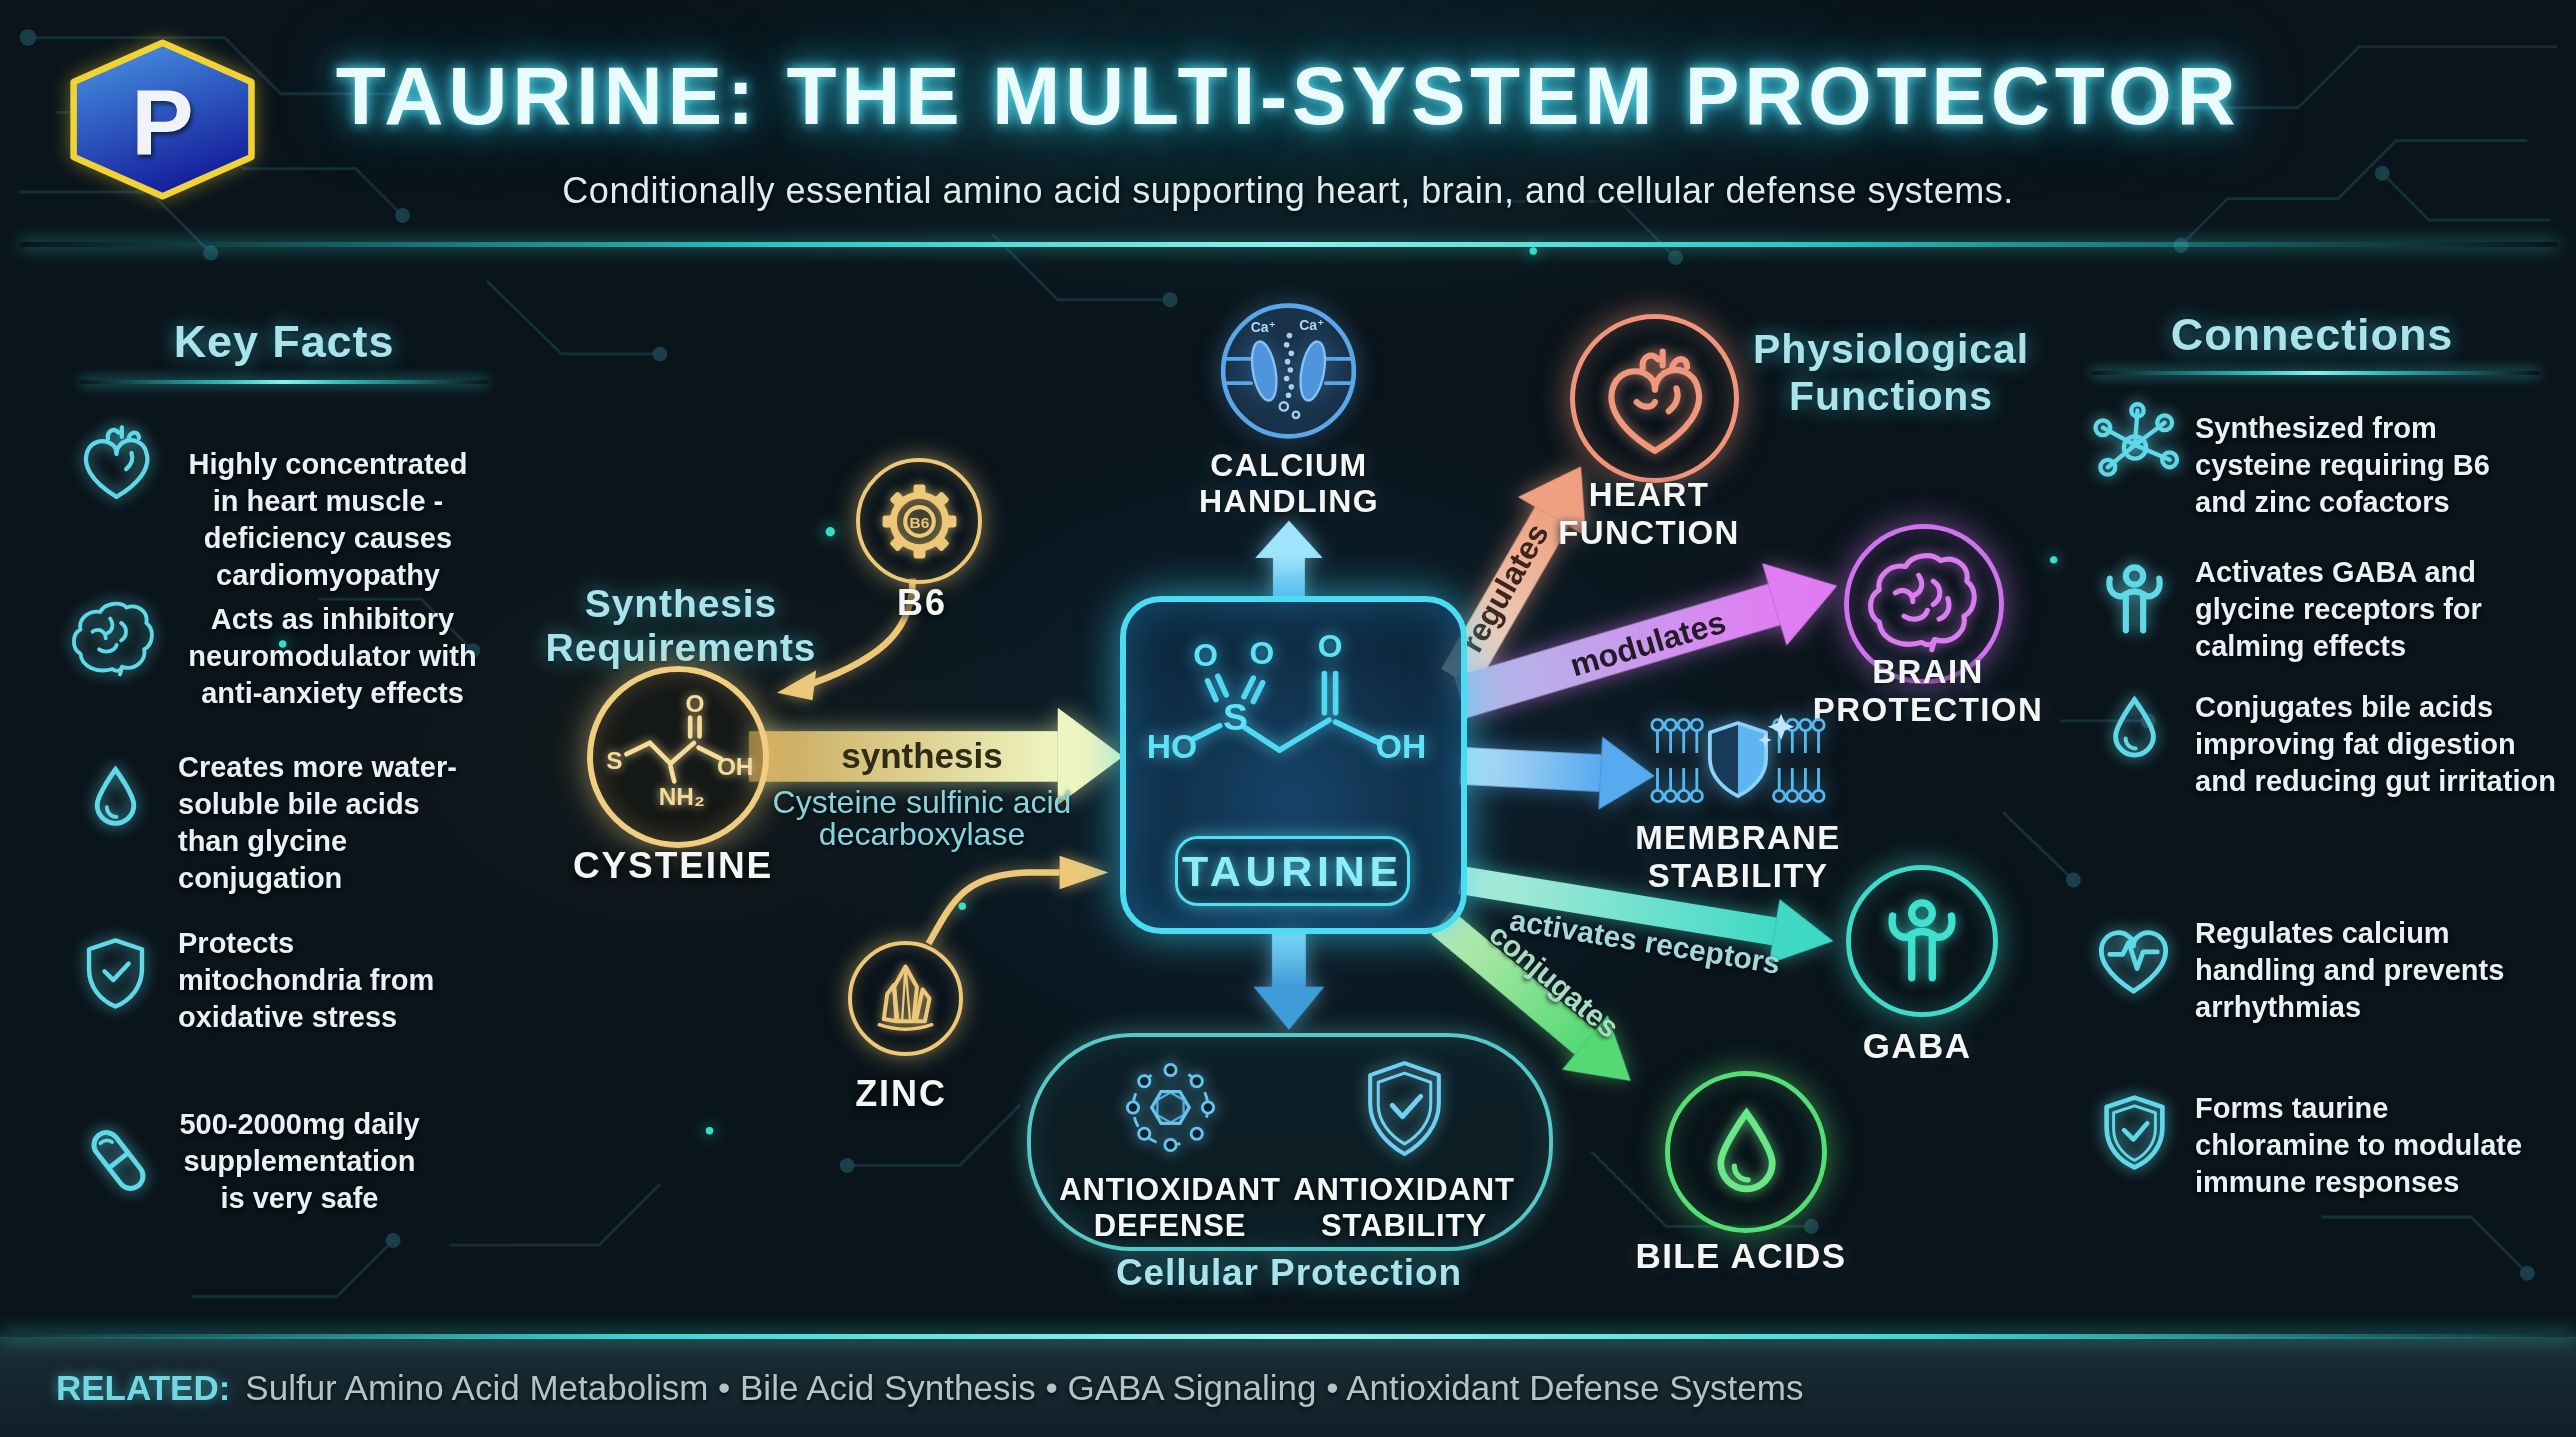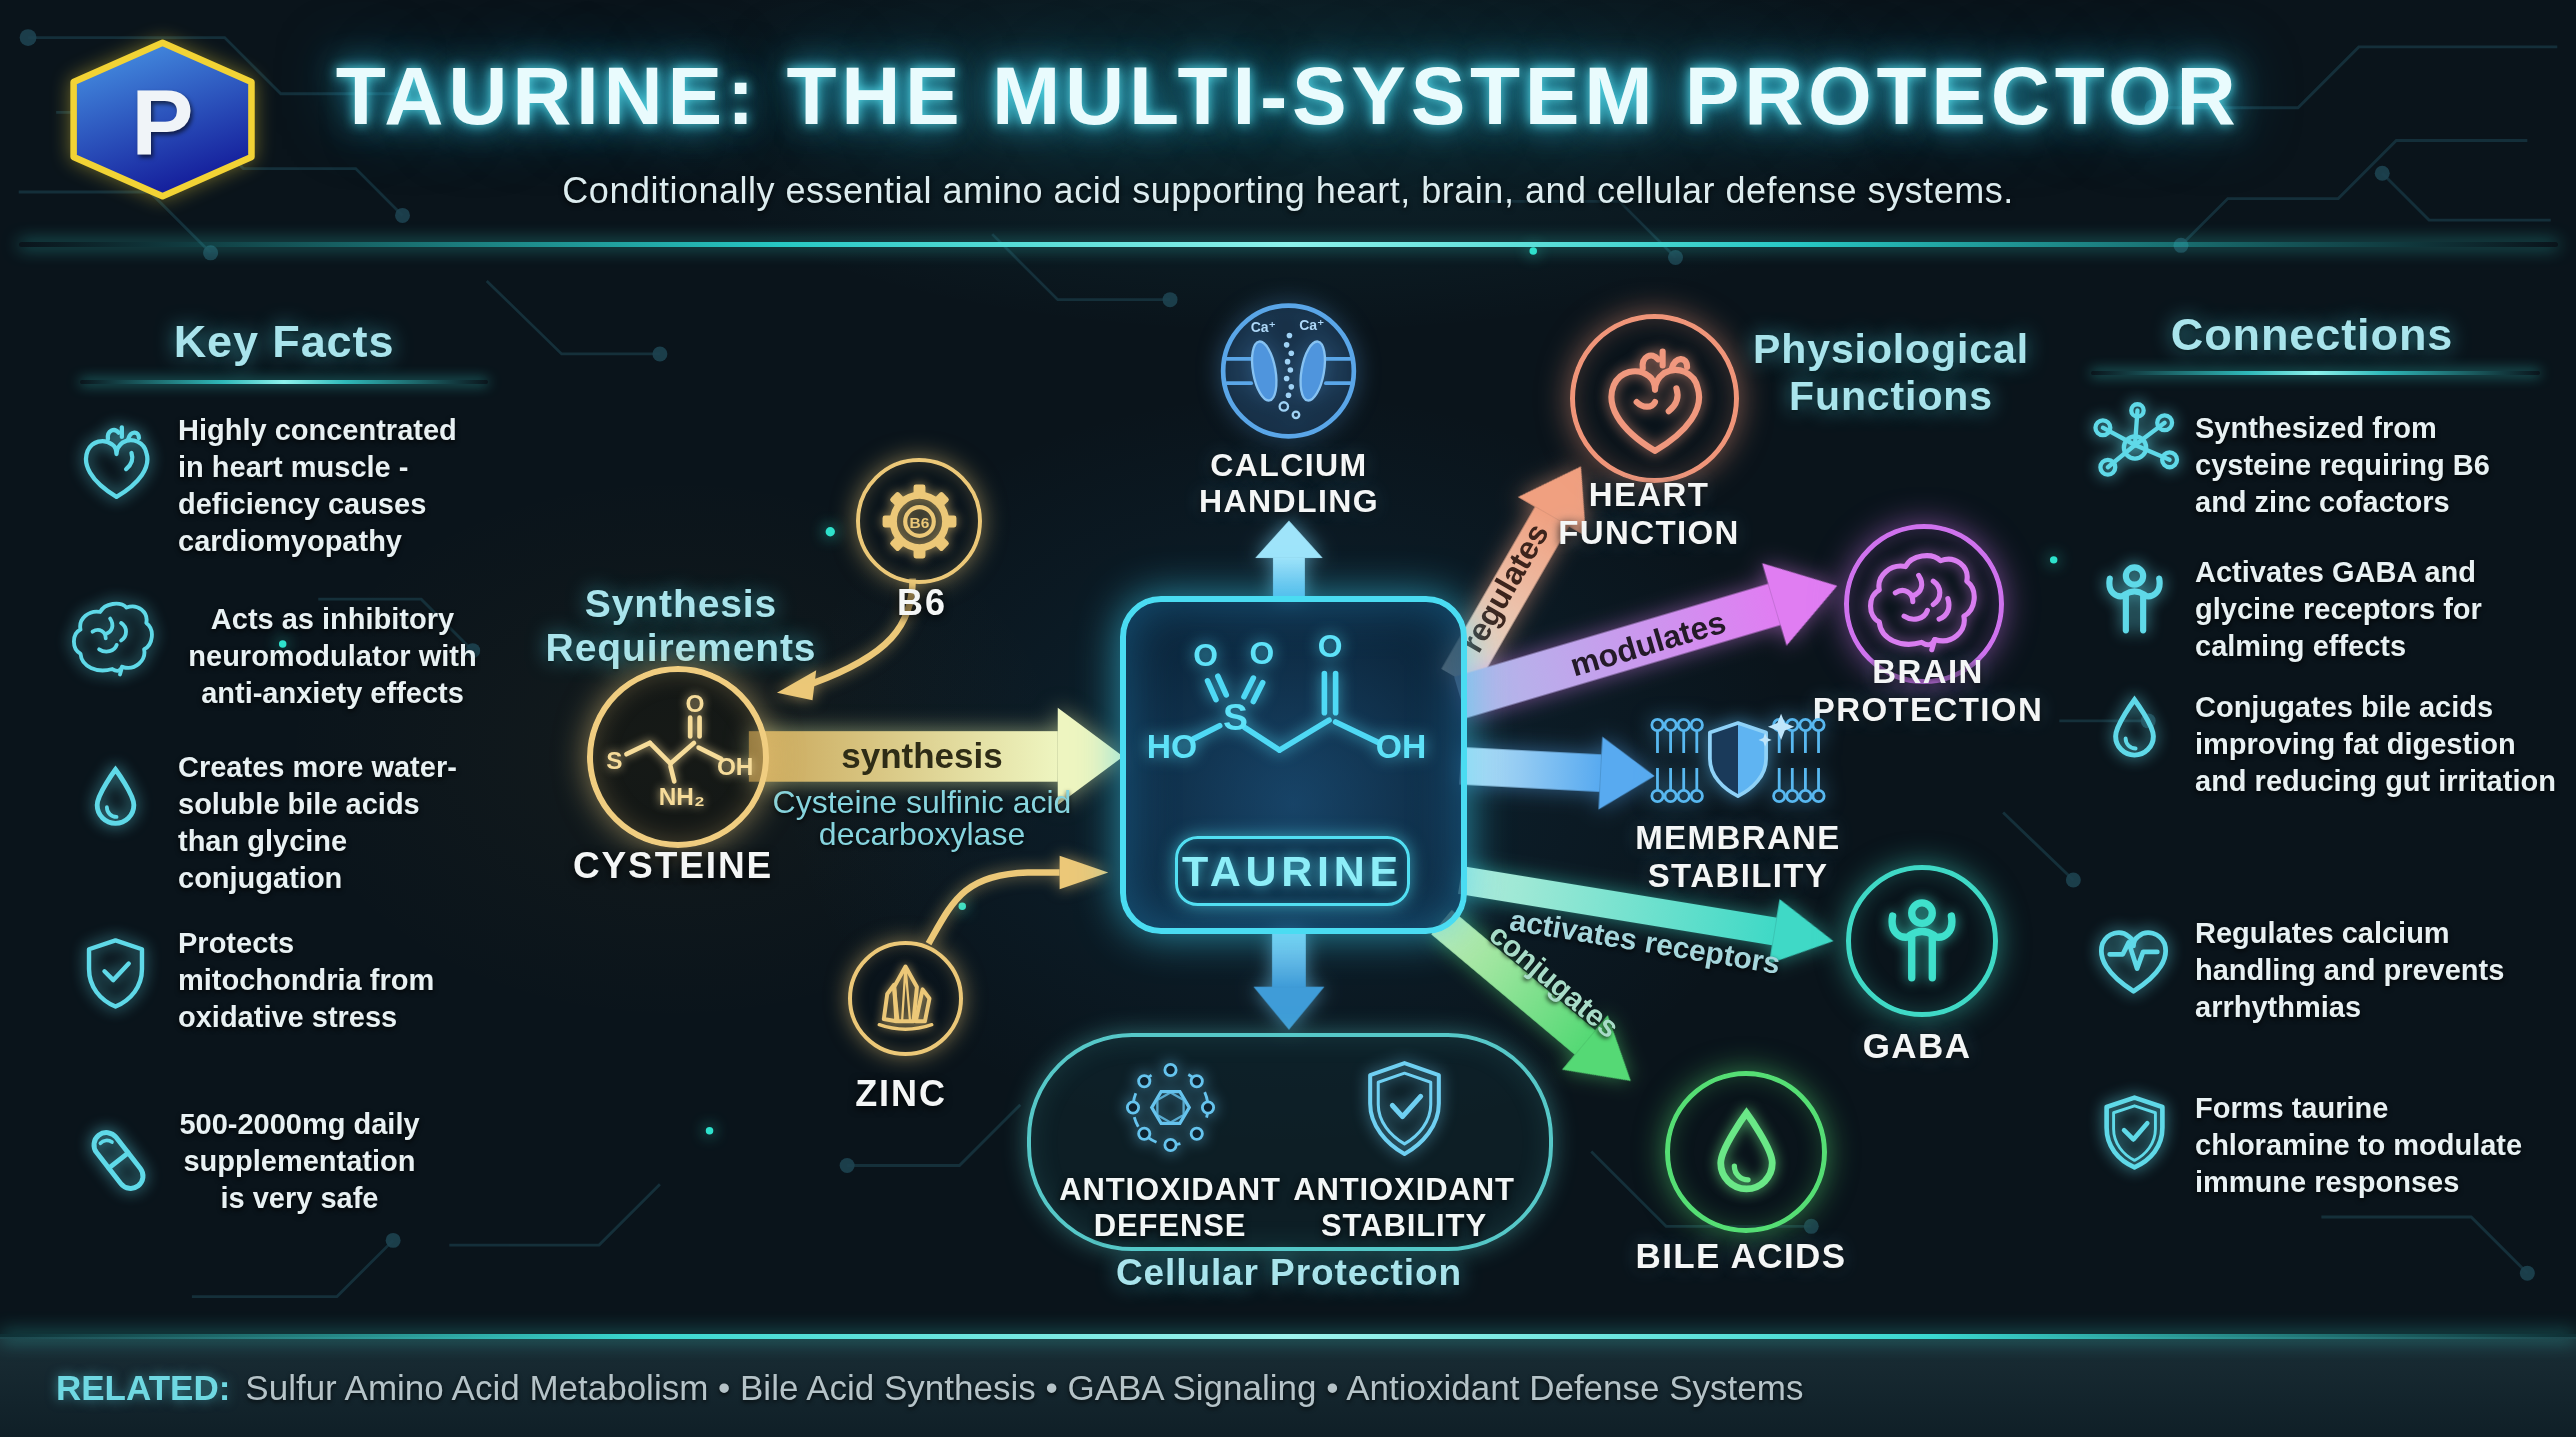--- a/index.html
+++ b/index.html
@@ -273,21 +273,21 @@
 
   <span class="abs neon-cyan" style="left:78px;top:422px">
     <svg width="77" height="77" viewBox="-34 -36 68 72" stroke="#5fd9e8" stroke-width="4" fill="none" stroke-linecap="round" stroke-linejoin="round">
       <path d="M0,34 C-25,19 -32,3 -27,-9 C-23,-18 -12,-21 -4,-15 C-1,-13 0,-9 0,-6 C0,-10 2,-14 6,-17 C15,-22 26,-17 28,-7 C32,6 22,21 0,34 Z"></path>
       <path d="M-8,-20 C-9,-28 -2,-31 2,-26"></path>
         <path d="M5,-22 L5,-31"></path>
         <path d="M11,-20 C13,-28 21,-28 21,-21"></path>
       <path d="M9,8 C14,4 16,-1 14,-7"></path>
     </svg>
   </span>
-  <div class="abs fact-text" style="left:178px;top:412px;width:300px;">Highly concentrated in heart muscle - deficiency causes cardiomyopathy</div>
+  <div class="abs fact-text" style="left:178px;top:446px;width:300px;text-align:center;">Highly concentrated in heart muscle - deficiency causes cardiomyopathy</div>
 
   <span class="abs neon-cyan" style="left:75px;top:601px">
     <svg width="79" height="79" viewBox="-36 -34 72 68" stroke="#5fd9e8" stroke-width="3.5" fill="none" stroke-linecap="round" stroke-linejoin="round">
       <path d="M-2,26 C-16,30 -30,24 -31,12 C-39,8 -39,-6 -31,-10 C-33,-20 -23,-28 -13,-26 C-9,-34 5,-36 11,-30 C21,-34 31,-26 29,-16 C37,-10 35,4 27,8 C29,18 19,28 7,24 C5,29 1,28 -2,26 Z"></path>
       <path d="M-20,-8 C-14,-12 -8,-8 -8,-2"></path>
         <path d="M-4,-20 C0,-14 -2,-8 -8,-6"></path>
       <path d="M6,-16 C12,-12 12,-4 6,0"></path>
         <path d="M-14,8 C-8,12 0,10 2,4"></path>
       <path d="M7,24 L5,31"></path>
     </svg>

